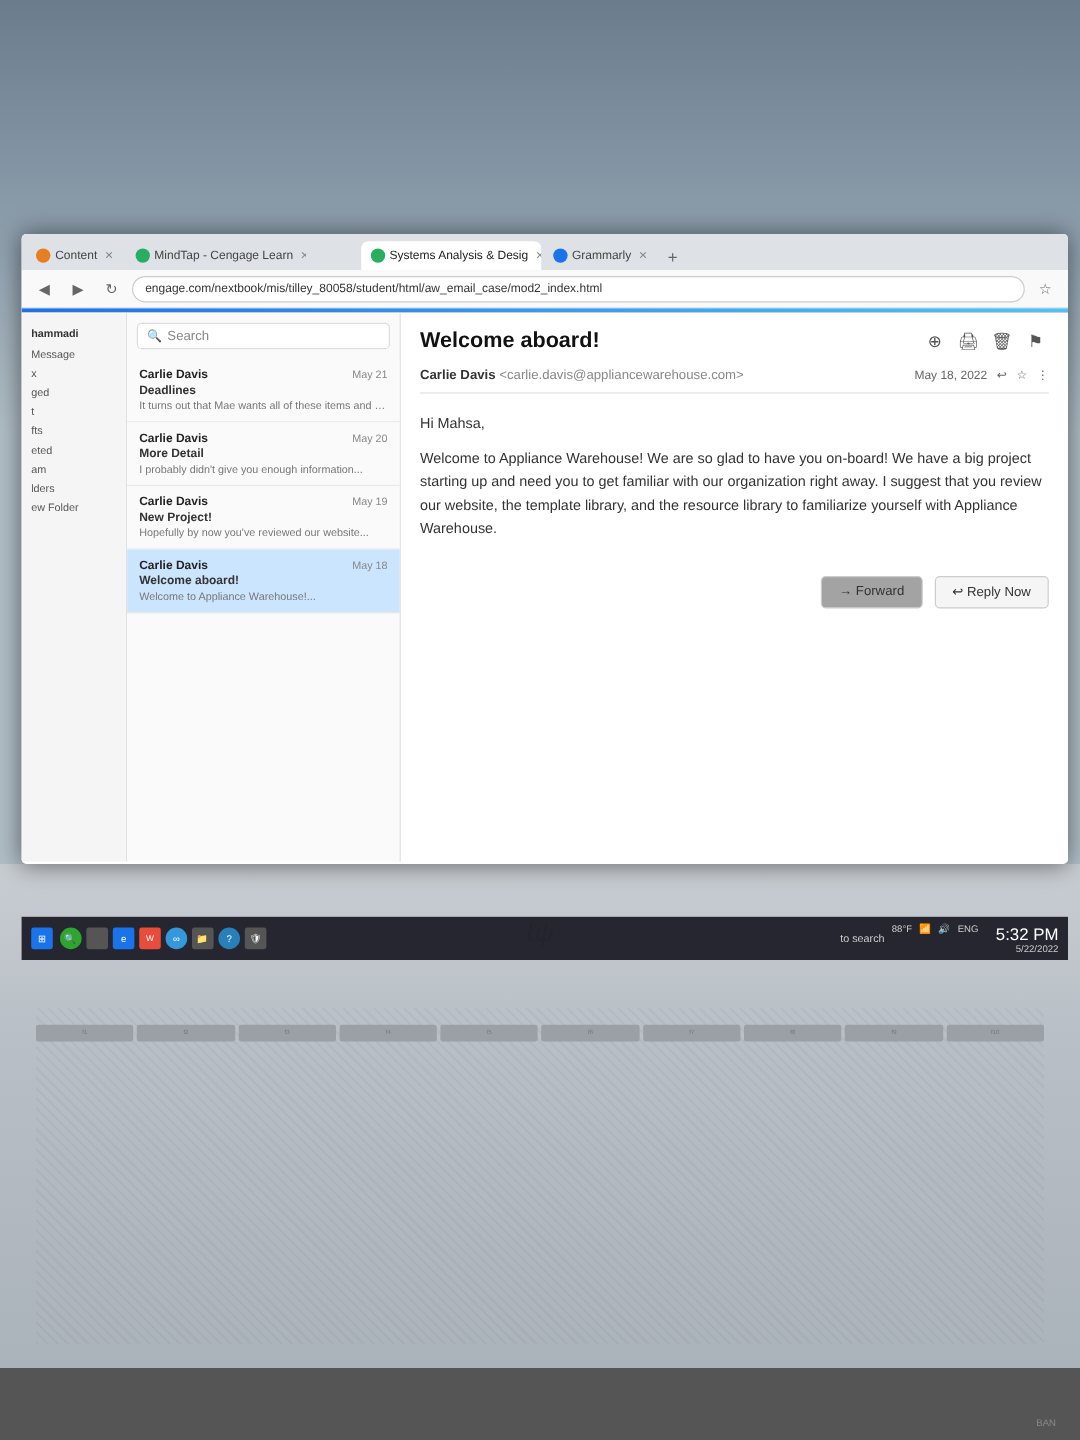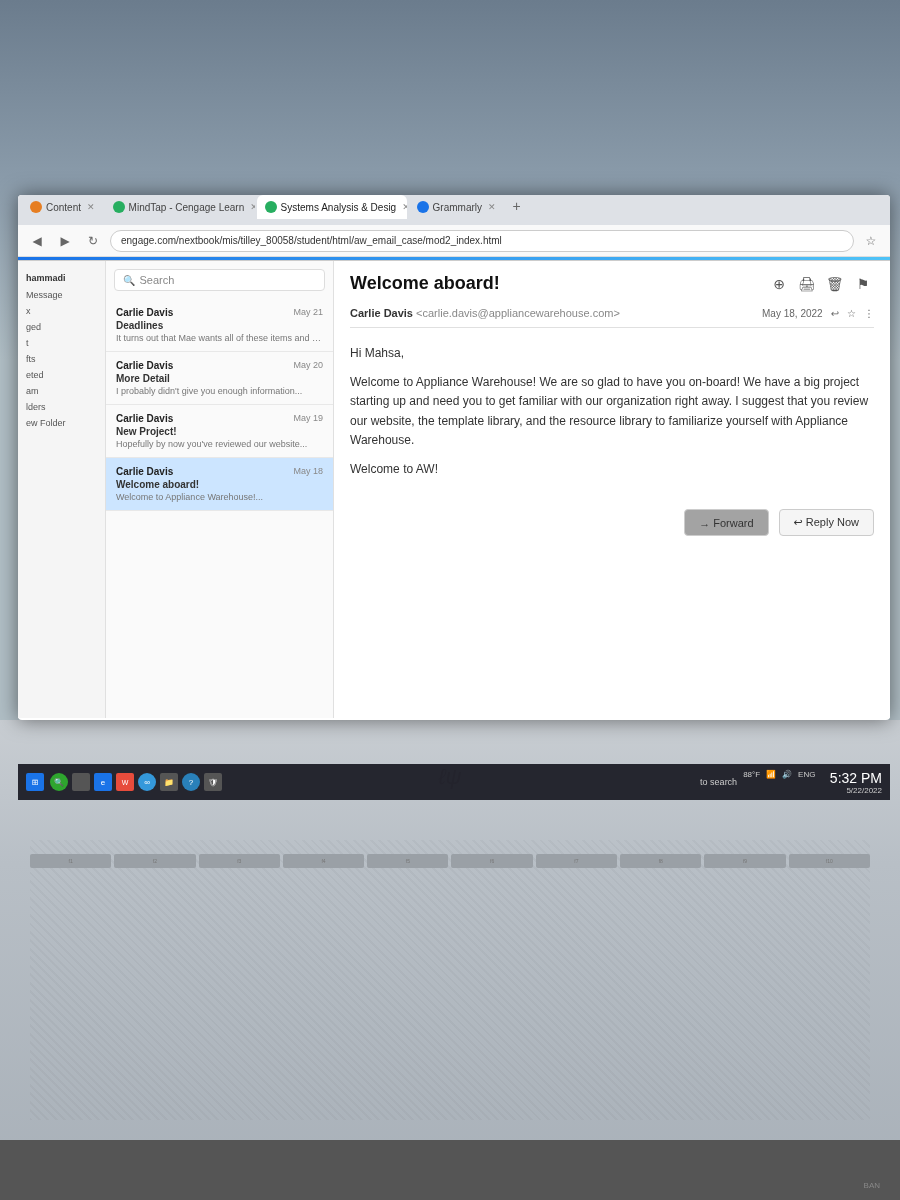--- a/index.html
+++ b/index.html
@@ -33,21 +33,21 @@
     }
 
     
     .browser-chrome {
       background: #f0f0f0;
       border-bottom: 1px solid #ccc;
     }
 
     .tabs-bar {
       display: flex;
-      align-items: flex-start;
+      align-items: flex-end;
       background: #dee1e6;
       height: 30px;
       padding: 0 4px;
       gap: 2px;
     }
 
     .tab {
       display: flex;
       align-items: center;
       height: 24px;
@@ -58,20 +58,21 @@
       background: #dee1e6;
       white-space: nowrap;
       overflow: hidden;
       max-width: 150px;
       gap: 4px;
     }
 
     .tab.active {
       background: #fff;
       color: #222;
+      margin-left: 44px;
     }
 
     .tab-close {
       font-size: 9px;
       color: #888;
       cursor: pointer;
       margin-left: 2px;
     }
 
     .tab-icon {
@@ -577,21 +578,20 @@
           <span>May 18, 2022</span>
           <span style="cursor:pointer;">↩</span>
           <span style="cursor:pointer;">☆</span>
           <span style="cursor:pointer;">⋮</span>
         </div>
       </div>
 
       <div class="email-body">
         <p>Hi Mahsa,</p>
         <p>Welcome to Appliance Warehouse! We are so glad to have you on-board! We have a big project starting up and need you to get familiar with our organization right away. I suggest that you review our website, the template library, and the resource library to familiarize yourself with Appliance Warehouse.</p>
-        <p>Welcome to AW!</p>
       </div>
 
       <div class="email-actions">
         <button class="btn-forward">→ Forward</button>
         <button class="btn-reply">↩ Reply Now</button>
       </div>
     </div>
   </div>
 </div>
 

